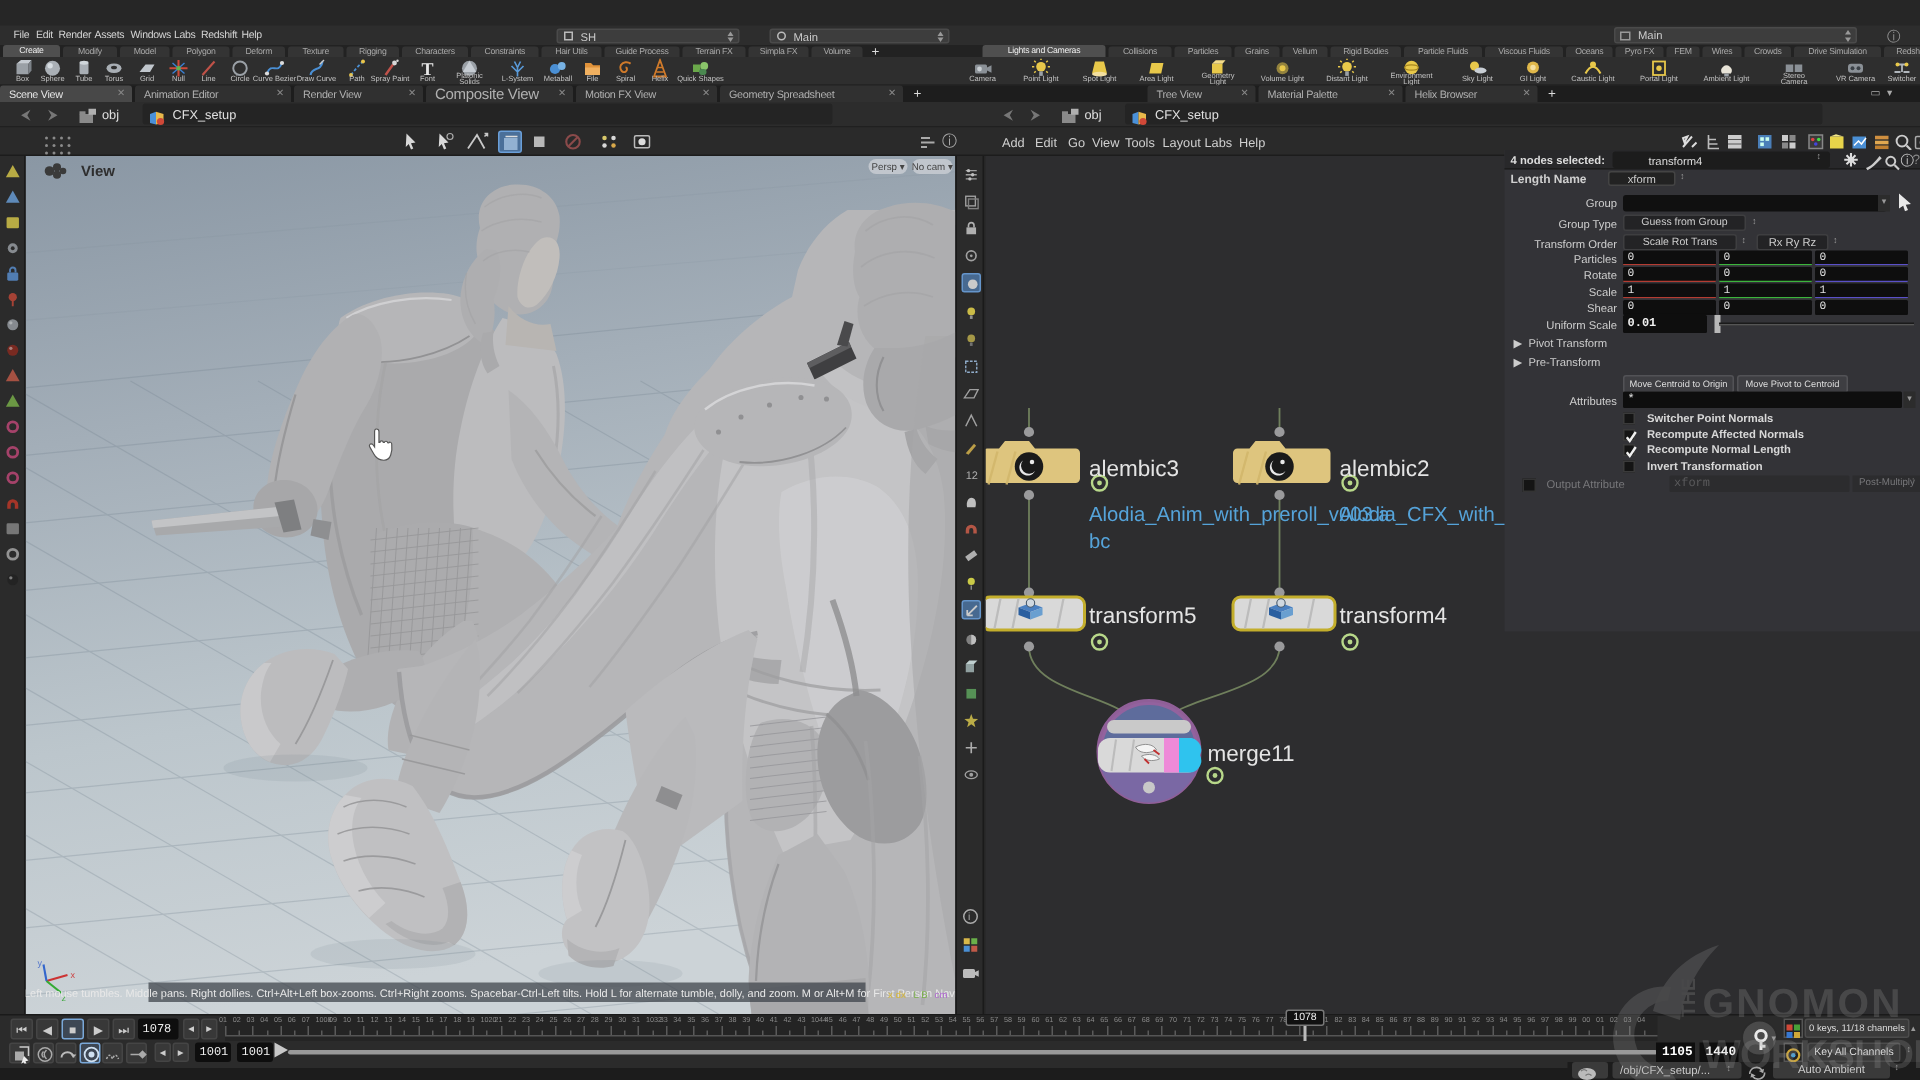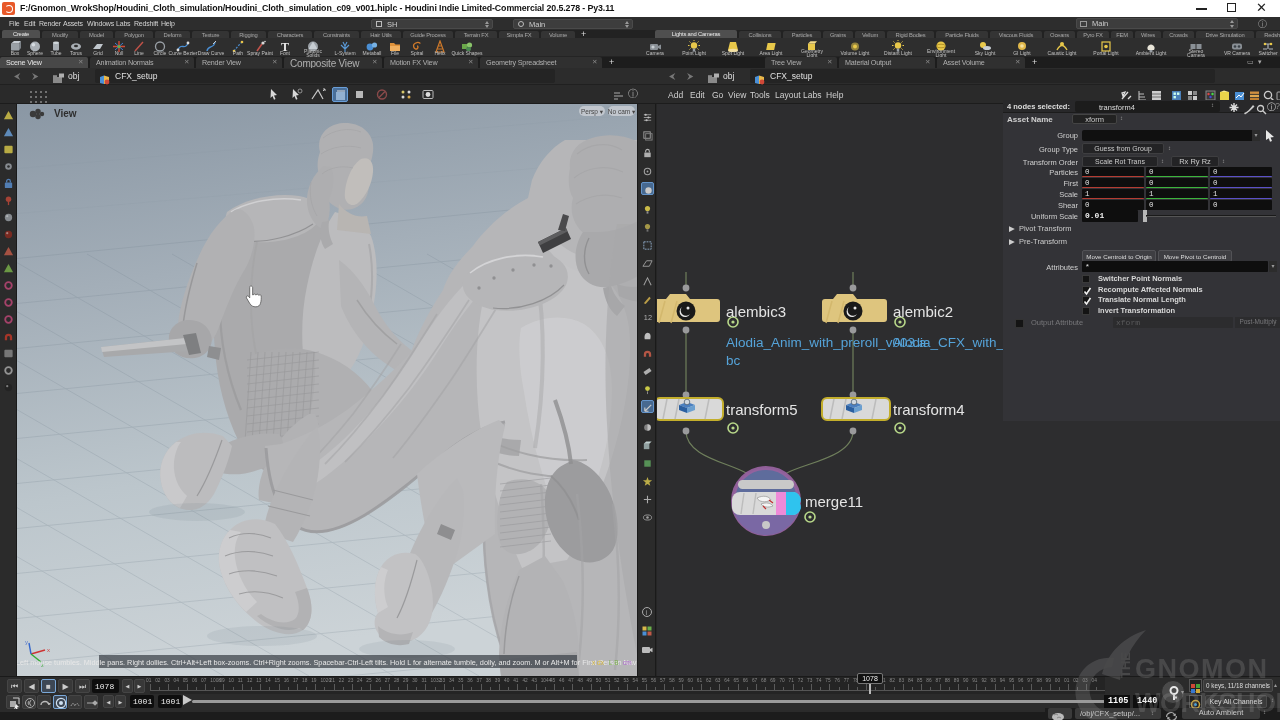--- a/index.html
+++ b/index.html
@@ -2,29 +2,20 @@
 <html><head><meta charset="utf-8">
 <style>
 *{margin:0;padding:0;box-sizing:border-box}
 html,body{width:1280px;height:720px;overflow:hidden;background:#1e1e1e;
 font-family:"Liberation Sans",sans-serif;}
 .abs{position:absolute}
 .txt{position:absolute;white-space:nowrap}
 </style></head><body>
 <div class="abs" style="left:0;top:0;width:1280px;height:720px;background:#262626">
 
-<div class="abs" style="left:0;top:0;width:1280px;height:17px;background:#ffffff">
-<div class="abs" style="left:2px;top:2px;width:13px;height:13px;background:#e8592a;border-radius:2px">
-        <div class="abs" style="left:2.5px;top:2.5px;width:8px;height:8px;border:1.6px solid #fff;border-radius:50%;border-left-color:transparent"></div>
-      </div>
-<div class="txt" style="left:20px;top:3px;font-size:8.8px;font-weight:bold;letter-spacing:-0.1px;color:#111">F:/Gnomon_WrokShop/Houdini_Cloth_simulation/Houdini_Cloth_simulation_c09_v001.hiplc - Houdini Indie Limited-Commercial 20.5.278 - Py3.11</div>
-<div class="abs" style="left:1196px;top:8px;width:11px;height:1.5px;background:#222"></div>
-<div class="abs" style="left:1227px;top:3px;width:9px;height:9px;border:1.5px solid #222"></div>
-<div class="txt" style="left:1256px;top:0px;font-size:13px;color:#222">✕</div>
-</div>
 <div class="abs" style="left:0;top:17px;width:1280px;height:13px;background:#2d2d2d">
 <div class="txt" style="left:9px;top:2.5px;font-size:7px;letter-spacing:-0.2px;color:#d4d4d4">File</div>
 <div class="txt" style="left:24px;top:2.5px;font-size:7px;letter-spacing:-0.2px;color:#d4d4d4">Edit</div>
 <div class="txt" style="left:39px;top:2.5px;font-size:7px;letter-spacing:-0.2px;color:#d4d4d4">Render</div>
 <div class="txt" style="left:63px;top:2.5px;font-size:7px;letter-spacing:-0.2px;color:#d4d4d4">Assets</div>
 <div class="txt" style="left:87px;top:2.5px;font-size:7px;letter-spacing:-0.2px;color:#d4d4d4">Windows</div>
 <div class="txt" style="left:116px;top:2.5px;font-size:7px;letter-spacing:-0.2px;color:#d4d4d4">Labs</div>
 <div class="txt" style="left:134px;top:2.5px;font-size:7px;letter-spacing:-0.2px;color:#d4d4d4">Redshift</div>
 <div class="txt" style="left:161px;top:2.5px;font-size:7px;letter-spacing:-0.2px;color:#d4d4d4">Help</div>
 <div class="abs" style="left:371px;top:1.5px;width:122px;height:10px;background:#3d3d3d;border:1px solid #4a4a4a;border-radius:2px">
@@ -271,21 +262,21 @@
           <circle cx="10" cy="4" r="1.3" fill="#e8c84a"></circle>
         </svg></div>
       <div class="abs" style="left:1244px;top:13px;width:48px;text-align:center;font-size:5px;color:#c2c2c2;line-height:5px">Switcher</div>
 </div>
 <div class="abs" style="left:0;top:57px;width:1280px;height:11px;background:#1d1d1d">
 <div class="abs" style="left:0px;top:0px;width:88px;height:11px;background:#484848;border-radius:2px 2px 0 0;overflow:hidden">
         <div class="txt" style="left:6px;top:1px;font-size:7.2px;letter-spacing:-0.2px;color:#e6e6e6">Scene View</div>
         <div class="txt" style="left:78px;top:1px;font-size:6.5px;color:#888">✕</div>
       </div>
       <div class="abs" style="left:90px;top:0px;width:104px;height:11px;background:#303030;border-radius:2px 2px 0 0;overflow:hidden">
-        <div class="txt" style="left:6px;top:1px;font-size:7.2px;letter-spacing:-0.2px;color:#b0b0b0">Animation Normals</div>
+        <div class="txt" style="left:6px;top:1px;font-size:7.2px;letter-spacing:-0.2px;color:#b0b0b0">Animation Editor</div>
         <div class="txt" style="left:94px;top:1px;font-size:6.5px;color:#888">✕</div>
       </div>
       <div class="abs" style="left:196px;top:0px;width:86px;height:11px;background:#303030;border-radius:2px 2px 0 0;overflow:hidden">
         <div class="txt" style="left:6px;top:1px;font-size:7.2px;letter-spacing:-0.2px;color:#b0b0b0">Render View</div>
         <div class="txt" style="left:76px;top:1px;font-size:6.5px;color:#888">✕</div>
       </div>
       <div class="abs" style="left:284px;top:0px;width:98px;height:11px;background:#303030;border-radius:2px 2px 0 0;overflow:hidden">
         <div class="txt" style="left:6px;top:1px;font-size:10px;letter-spacing:-0.2px;color:#b0b0b0">Composite View</div>
         <div class="txt" style="left:88px;top:1px;font-size:6.5px;color:#888">✕</div>
       </div>
@@ -300,25 +291,25 @@
 <div class="txt" style="left:609px;top:0px;font-size:9px;color:#ddd">+</div>
 <div class="abs" style="left:657px;top:16px;width:116px;height:11px;background:#484848;border-radius:2px 2px 0 0;overflow:hidden">
         <div class="txt" style="left:6px;top:1px;font-size:7.2px;letter-spacing:-0.2px;color:#e6e6e6">/obj/CFX_setup</div>
         <div class="txt" style="left:96px;top:1px;font-size:6.5px;color:#888">✕</div>
       </div>
       <div class="abs" style="left:765px;top:0px;width:72px;height:11px;background:#303030;border-radius:2px 2px 0 0;overflow:hidden">
         <div class="txt" style="left:6px;top:1px;font-size:7.2px;letter-spacing:-0.2px;color:#b0b0b0">Tree View</div>
         <div class="txt" style="left:62px;top:1px;font-size:6.5px;color:#888">✕</div>
       </div>
       <div class="abs" style="left:839px;top:0px;width:96px;height:11px;background:#303030;border-radius:2px 2px 0 0;overflow:hidden">
-        <div class="txt" style="left:6px;top:1px;font-size:7.2px;letter-spacing:-0.2px;color:#b0b0b0">Material Output</div>
+        <div class="txt" style="left:6px;top:1px;font-size:7.2px;letter-spacing:-0.2px;color:#b0b0b0">Material Palette</div>
         <div class="txt" style="left:86px;top:1px;font-size:6.5px;color:#888">✕</div>
       </div>
       <div class="abs" style="left:937px;top:0px;width:88px;height:11px;background:#303030;border-radius:2px 2px 0 0;overflow:hidden">
-        <div class="txt" style="left:6px;top:1px;font-size:7.2px;letter-spacing:-0.2px;color:#b0b0b0">Asset Volume</div>
+        <div class="txt" style="left:6px;top:1px;font-size:7.2px;letter-spacing:-0.2px;color:#b0b0b0">Helix Browser</div>
         <div class="txt" style="left:78px;top:1px;font-size:6.5px;color:#888">✕</div>
       </div>
 <div class="txt" style="left:1032px;top:0px;font-size:9px;color:#ddd">+</div>
 <div class="txt" style="left:1247px;top:1px;font-size:7px;color:#aaa">▭</div>
       <div class="txt" style="left:1258px;top:1px;font-size:7px;color:#aaa">▾</div>
 </div>
 <div class="abs" style="left:0;top:68px;width:1280px;height:17px;background:#2c2c2c;border-bottom:1px solid #202020">
 <div class="txt" style="left:14px;top:3px;font-size:9px;color:#777">⮜</div>
       <div class="txt" style="left:32px;top:3px;font-size:9px;color:#777">⮞</div>
       <div class="abs" style="left:52px;top:2px;width:13px;height:11px"><svg width="13" height="11">
@@ -966,21 +957,21 @@
 <div class="abs" style="left:240px;top:1px;width:12px;height:11px"><svg width="12" height="11">
             <path d="M1 9 C4 8 7 5 10 1 L11.5 2.5 C8 6 5 9 2 10.5 Z" fill="#ccc"></path>
           </svg></div>
 <div class="abs" style="left:253px;top:1px;width:11px;height:11px"><svg width="11" height="11">
             <circle cx="4.5" cy="4.5" r="3" fill="none" stroke="#ccc" stroke-width="1.3"></circle>
             <path d="M7 7 L10 10" stroke="#ccc" stroke-width="1.4"></path>
           </svg></div>
 <div class="txt" style="left:264px;top:0.5px;font-size:9px;color:#ccc">ⓘ</div>
 <div class="txt" style="left:272px;top:0.5px;font-size:9px;color:#888">?</div>
 </div>
-<div class="txt" style="left:4px;top:15px;font-size:8px;font-weight:bold;color:#cfcfcf">Asset Name</div>
+<div class="txt" style="left:4px;top:15px;font-size:8px;font-weight:bold;color:#cfcfcf">Length Name</div>
 <div class="abs" style="left:69px;top:14px;width:45px;height:10px;background:#222;border:1px solid #444;border-radius:2px;text-align:center;font-size:7.5px;color:#ccc;line-height:9px">xform</div>
 <div class="txt" style="left:117px;top:15px;font-size:6px;color:#999">↕</div>
 <div class="txt" style="left:0px;top:31px;width:75px;text-align:right;font-size:7.5px;color:#cfcfcf">Group</div>
 <div class="abs" style="left:79px;top:29.5px;width:176px;height:11px;background:#101010;border-radius:2px"></div>
       <div class="abs" style="left:249px;top:29.5px;width:8px;height:11px;background:#2c2c2c;text-align:center;font-size:6px;color:#999;line-height:11px">▾</div>
       <div class="abs" style="left:261px;top:28px;width:12px;height:13px"><svg width="12" height="13">
           <path d="M2 1 L10 8 L6.5 8.5 L8 12 L6 12.8 L4.8 9.2 L2 11 Z" fill="#e8e8e8"></path>
         </svg></div>
 <div class="txt" style="left:0px;top:45px;width:75px;text-align:right;font-size:7.5px;color:#cfcfcf">Group Type</div>
 <div class="abs" style="left:79px;top:43px;width:82px;height:11px;background:#232325;border:1px solid #3e3e40;border-radius:2px;text-align:center;font-size:7px;color:#ccc;line-height:10px;white-space:nowrap;overflow:hidden">Guess from Group</div>
@@ -993,21 +984,21 @@
 <div class="txt" style="left:0px;top:68px;width:75px;text-align:right;font-size:7.5px;color:#cfcfcf">Particles</div>
 <div class="abs" style="left:79px;top:66.5px;width:62px;height:10.5px;background:#0e0e0e;border-bottom:1.8px solid #b43c32;border-radius:1px;z-index:3">
         <div class="txt" style="left:3px;top:1px;font-size:7.5px;color:#e0e0e0;font-family:'Liberation Mono',monospace">0</div>
       </div>
       <div class="abs" style="left:143px;top:66.5px;width:62px;height:10.5px;background:#0e0e0e;border-bottom:1.8px solid #3cb43c;border-radius:1px;z-index:3">
         <div class="txt" style="left:3px;top:1px;font-size:7.5px;color:#e0e0e0;font-family:'Liberation Mono',monospace">0</div>
       </div>
       <div class="abs" style="left:207px;top:66.5px;width:62px;height:10.5px;background:#0e0e0e;border-bottom:1.8px solid #5a50c8;border-radius:1px;z-index:3">
         <div class="txt" style="left:3px;top:1px;font-size:7.5px;color:#e0e0e0;font-family:'Liberation Mono',monospace">0</div>
       </div>
-<div class="txt" style="left:0px;top:79px;width:75px;text-align:right;font-size:7.5px;color:#cfcfcf">First</div>
+<div class="txt" style="left:0px;top:79px;width:75px;text-align:right;font-size:7.5px;color:#cfcfcf">Rotate</div>
 <div class="abs" style="left:79px;top:77.5px;width:62px;height:10.5px;background:#0e0e0e;border-bottom:1.8px solid #b43c32;border-radius:1px;z-index:3">
         <div class="txt" style="left:3px;top:1px;font-size:7.5px;color:#e0e0e0;font-family:'Liberation Mono',monospace">0</div>
       </div>
       <div class="abs" style="left:143px;top:77.5px;width:62px;height:10.5px;background:#0e0e0e;border-bottom:1.8px solid #3cb43c;border-radius:1px;z-index:3">
         <div class="txt" style="left:3px;top:1px;font-size:7.5px;color:#e0e0e0;font-family:'Liberation Mono',monospace">0</div>
       </div>
       <div class="abs" style="left:207px;top:77.5px;width:62px;height:10.5px;background:#0e0e0e;border-bottom:1.8px solid #5a50c8;border-radius:1px;z-index:3">
         <div class="txt" style="left:3px;top:1px;font-size:7.5px;color:#e0e0e0;font-family:'Liberation Mono',monospace">0</div>
       </div>
 <div class="txt" style="left:0px;top:90px;width:75px;text-align:right;font-size:7.5px;color:#cfcfcf">Scale</div>
@@ -1051,21 +1042,21 @@
         <svg width="9" height="9" style="display:block">
           <path d="M1.5 4.5 L3.5 7 L7.5 1" stroke="#f0f0f0" stroke-width="1.6" fill="none"></path>
         </svg>
       </div>
 <div class="txt" style="left:95px;top:185px;font-size:7.5px;font-weight:bold;color:#d8d8d8">Recompute Affected Normals</div>
 <div class="abs" style="left:79px;top:196px;width:8px;height:8px;background:#141414;border:1px solid #3a3a3a">
         <svg width="9" height="9" style="display:block">
           <path d="M1.5 4.5 L3.5 7 L7.5 1" stroke="#f0f0f0" stroke-width="1.6" fill="none"></path>
         </svg>
       </div>
-<div class="txt" style="left:95px;top:195px;font-size:7.5px;font-weight:bold;color:#d8d8d8">Translate Normal Length</div>
+<div class="txt" style="left:95px;top:195px;font-size:7.5px;font-weight:bold;color:#d8d8d8">Recompute Normal Length</div>
 <div class="abs" style="left:79px;top:207px;width:8px;height:8px;background:#141414;border:1px solid #3a3a3a"></div>
 <div class="txt" style="left:95px;top:206px;font-size:7.5px;font-weight:bold;color:#d8d8d8">Invert Transformation</div>
 <div class="abs" style="left:12px;top:219px;width:9px;height:9px;background:#141414;border:1px solid #333"></div>
 <div class="txt" style="left:28px;top:218px;font-size:7.5px;color:#77777a">Output Attribute</div>
 <div class="abs" style="left:110px;top:217px;width:120px;height:11px;background:#2c2c2e;border-radius:1px">
         <div class="txt" style="left:3px;top:1px;font-size:8px;color:#5a5a5c;font-family:'Liberation Mono',monospace">xform</div>
       </div>
 <div class="abs" style="left:232px;top:217px;width:46px;height:11px;background:#2c2c2e;text-align:center;font-size:6.5px;color:#77777a;line-height:10px;white-space:nowrap;overflow:hidden">Post-Multiply</div>
 <div class="txt" style="left:271px;top:218px;font-size:6px;color:#666">↕</div>
 </div>

